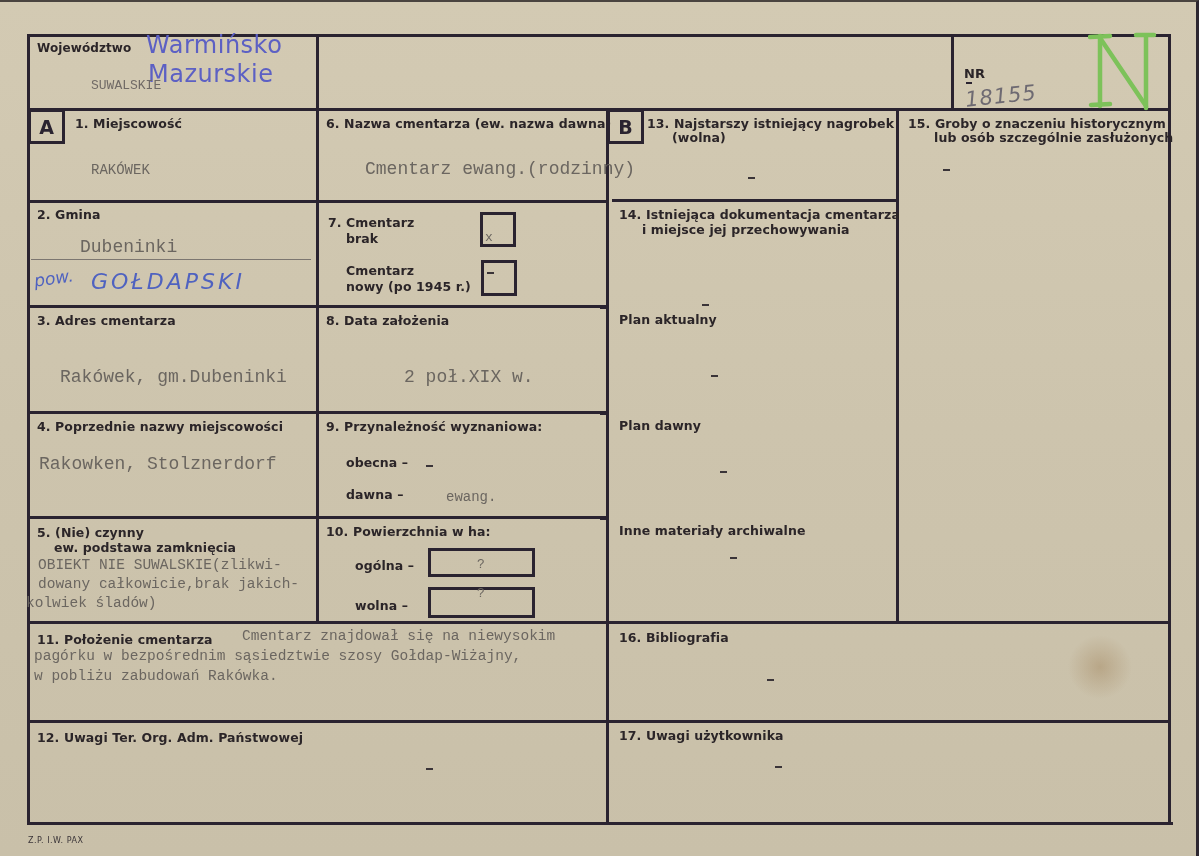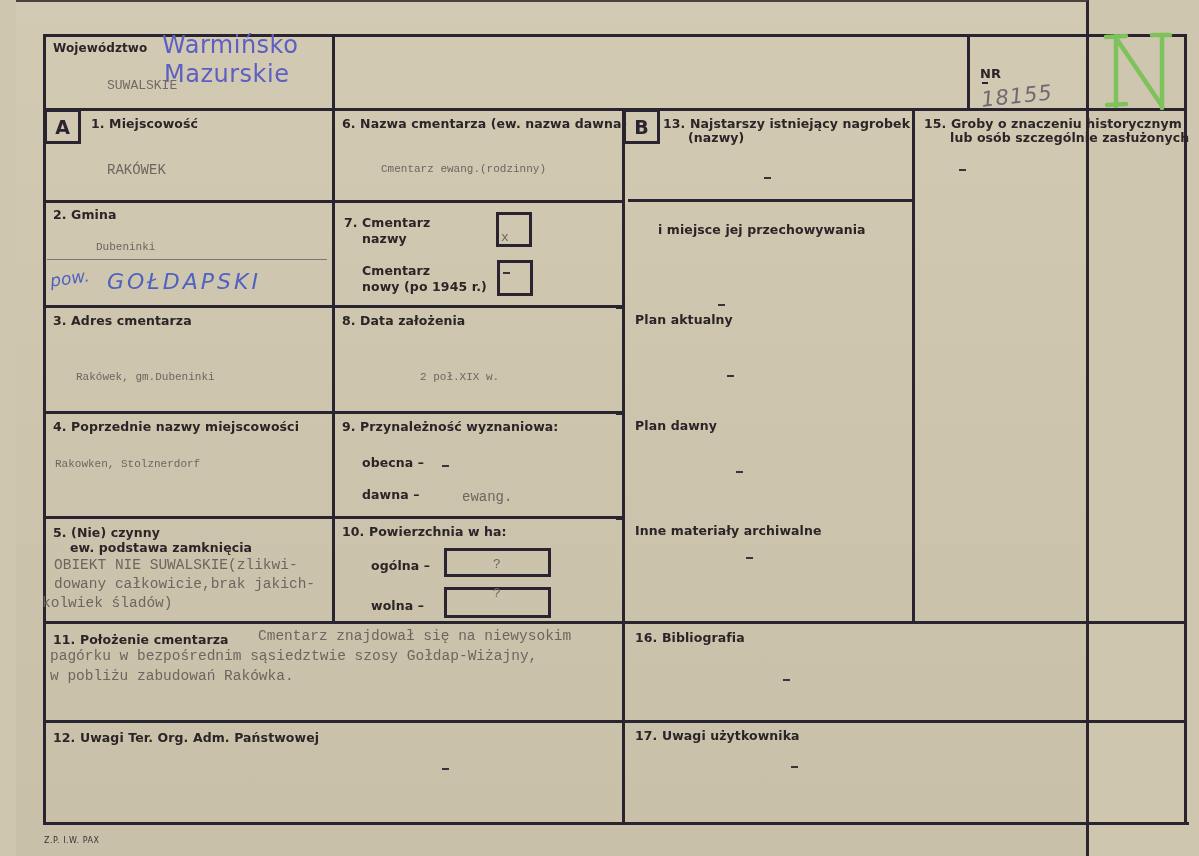--- a/index.html
+++ b/index.html
@@ -2,40 +2,40 @@
 <html><head>
 <meta charset="utf-8">
 <style>
   html, body { margin: 0; padding: 0; }
   body {
     width: 1199px; height: 856px; overflow: hidden; position: relative;
     background: #cfc6b0;
     font-family: "DejaVu Sans", sans-serif;
   }
   .paper {
-    position: absolute; left: 16px; top: 0; width: 1073px; height: 856px;
+    position: absolute; left: 0; top: 0; width: 1199px; height: 856px;
     background:
       radial-gradient(circle at 1100px 665px, rgba(150,115,70,0.35) 0, rgba(150,115,70,0.15) 18px, rgba(0,0,0,0) 32px),
       linear-gradient(180deg, #d3cab3 0%, #cdc4ad 50%, #c9c0a9 100%);
     border-right: 3px solid #2c2630;
     border-top: 2px solid #4a4440;
     box-sizing: border-box;
   }
   .ln { position: absolute; background: #2a2330; }
   .h { height: 3px; }
   .v { width: 3px; }
   .lbl {
     position: absolute; color: #2b2528; font-family: "DejaVu Sans", sans-serif;
     font-size: 12.5px; font-weight: bold; line-height: 15px; white-space: nowrap;
     letter-spacing: 0.1px;
   }
   .lbl.sm { font-size: 12px; }
   .type {
     position: absolute; color: #6b6660; font-family: "Liberation Mono", "DejaVu Sans Mono", monospace;
-    font-size: 11px; line-height: 19px; white-space: nowrap;
+    font-size: 18px; line-height: 19px; white-space: nowrap;
   }
   .dash { position: absolute; width: 7px; height: 2px; background: #3a3438; }
   .boxed {
     position: absolute; border: 3px solid #2a2330; box-sizing: border-box;
   }
   .sect {
     position: absolute; border: 3px solid #2a2330; box-sizing: border-box;
     font-family: "DejaVu Sans", sans-serif; font-weight: bold; font-size: 19px;
     color: #2a2330; display: flex; align-items: center; justify-content: center;
     background: transparent;
@@ -141,21 +141,21 @@
   <div class="lbl" style="left:37px; top:523px;">5. (Nie) czynny</div>
   <div class="lbl" style="left:54px; top:538px;">ew. podstawa zamknięcia</div>
   <div class="type" style="left:38px; top:554px; font-size:14.5px;">OBIEKT NIE SUWALSKIE(zlikwi-</div>
   <div class="type" style="left:38px; top:573px; font-size:14.5px;">dowany całkowicie,brak jakich-</div>
   <div class="type" style="left:26px; top:592px; font-size:14.5px;">kolwiek śladów)</div>
 
   <div class="lbl" style="left:326px; top:114px;">6. Nazwa cmentarza (ew. nazwa dawna)</div>
   <div class="type" style="left:365px; top:158px;">Cmentarz ewang.(rodzinny)</div>
 
   <div class="lbl" style="left:328px; top:213px;">7. Cmentarz</div>
-  <div class="lbl" style="left:346px; top:229px;">nazwy</div>
+  <div class="lbl" style="left:346px; top:229px;">brak</div>
   <div class="boxed" style="left:480px; top:210px; width:36px; height:35px;"></div>
   <div class="type" style="left:485px; top:226px; font-size:13px;">x</div>
 
   <div class="lbl" style="left:346px; top:261px;">Cmentarz</div>
   <div class="lbl" style="left:346px; top:277px;">nowy (po 1945 r.)</div>
   <div class="boxed" style="left:481px; top:258px; width:36px; height:36px;"></div>
   <div class="dash" style="left:487px; top:270px;"></div>
 
   <div class="lbl" style="left:326px; top:311px;">8. Data założenia</div>
   <div class="type" style="left:404px; top:366px;">2 poł.XIX w.</div>
@@ -178,23 +178,24 @@
   <div class="type" style="left:242px; top:625px; font-size:14.5px;">Cmentarz znajdował się na niewysokim</div>
   <div class="type" style="left:34px; top:665px; font-size:14.5px;">w pobliżu zabudowań Rakówka.</div>
   <div class="type" style="left:34px; top:645px; font-size:14.5px;">pagórku w bezpośrednim sąsiedztwie szosy Gołdap-Wiżajny,</div>
 
   <div class="lbl" style="left:37px; top:728px;">12. Uwagi Ter. Org. Adm. Państwowej</div>
   <div class="dash" style="left:426px; top:766px;"></div>
 
   <div class="sect" style="left:607px; top:107px; width:37px; height:35px;">B</div>
 
   <div class="lbl" style="left:647px; top:114px;">13. Najstarszy istniejący nagrobek</div>
-  <div class="lbl" style="left:672px; top:128px;">(nazwy)</div>
+  <div class="lbl" style="left:672px; top:128px;">(wolna)</div>
   <div class="dash" style="left:748px; top:175px;"></div>
 
+  <div class="lbl" style="left:619px; top:205px;">14. Istniejąca dokumentacja cmentarza</div>
   <div class="lbl" style="left:642px; top:220px;">i miejsce jej przechowywania</div>
   <div class="dash" style="left:702px; top:302px;"></div>
 
   <div class="lbl" style="left:619px; top:310px;">Plan aktualny</div>
   <div class="dash" style="left:711px; top:373px;"></div>
 
   <div class="lbl" style="left:619px; top:416px;">Plan dawny</div>
   <div class="dash" style="left:720px; top:469px;"></div>
 
   <div class="lbl" style="left:619px; top:521px;">Inne materiały archiwalne</div>

